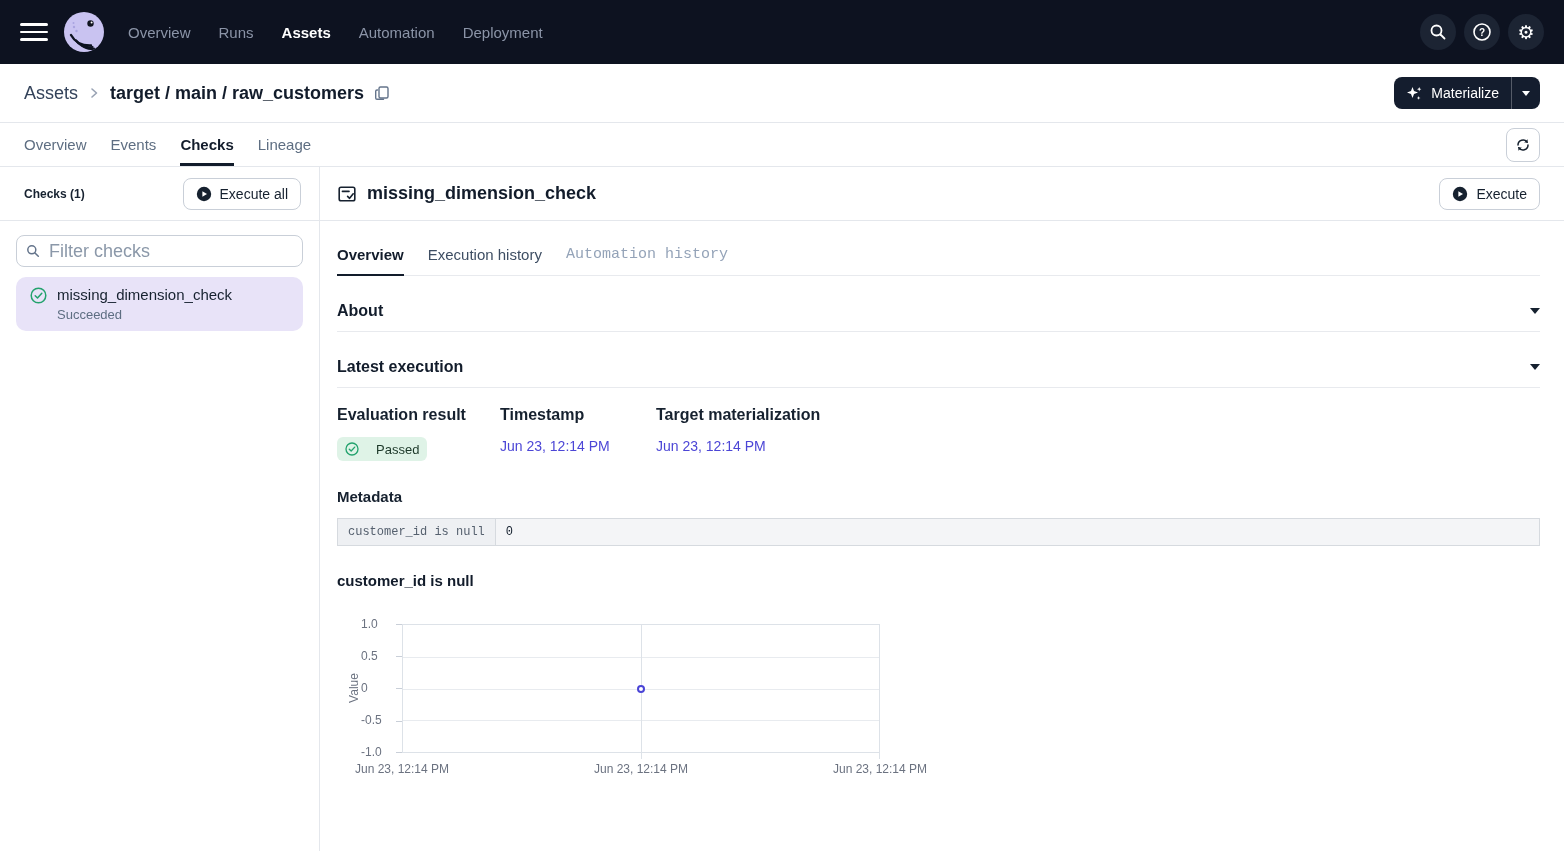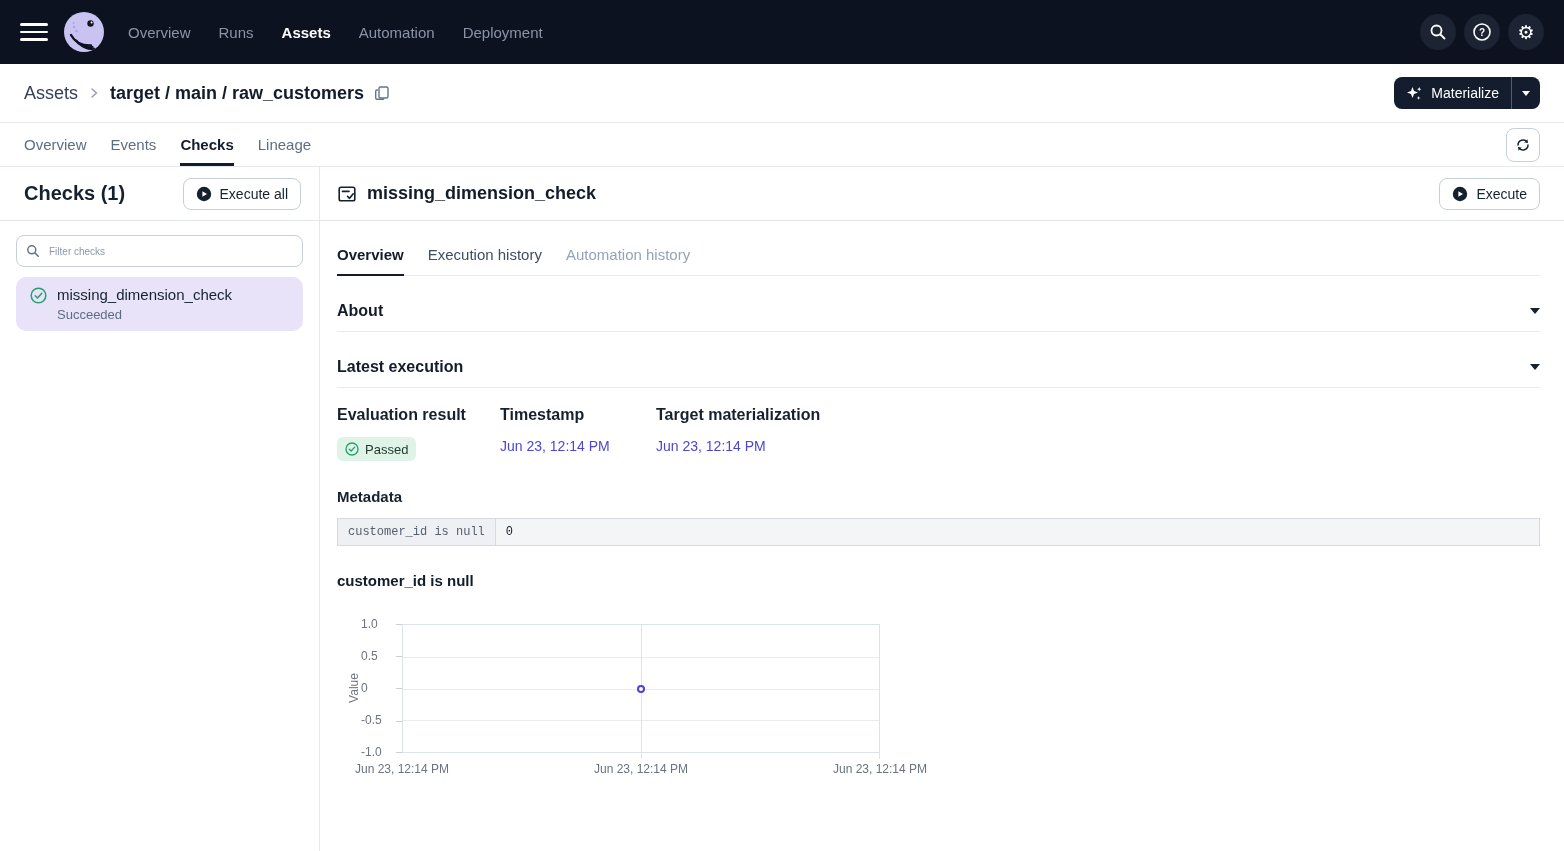--- a/index.html
+++ b/index.html
@@ -33,49 +33,49 @@
   .caret-down { width:0; height:0; border-left:4px solid transparent; border-right:4px solid transparent; border-top:5px solid #fff; }
   
   .tabs-row { height:44px; border-bottom:1px solid #E4E7EC; display:flex; padding:0 24px; }
   .tab { display:flex; align-items:center; margin-right:24px; font-size:15px; color:#5E6E82; border-bottom:3px solid transparent; padding-top:3px; cursor:pointer; }
   .tab.active { color:#121C2B; font-weight:600; border-bottom-color:#121C2B;text-align:right; }
   .refresh-btn { margin-left:auto; align-self:center; width:34px; height:34px; border:1px solid #C9CFD8; border-radius:8px; background:#fff; display:flex; align-items:center; justify-content:center; cursor:pointer; }
   
   .body-wrap { display:flex; height:684px; }
   .sidebar { width:320px; flex:0 0 320px; border-right:1px solid #E4E7EC; }
   .sidebar-header { height:54px; display:flex; align-items:center; padding:0 18px 0 24px; border-bottom:1px solid #E4E7EC; }
-  .sidebar-title { font-size:20px; font-weight:700; }
+  .sidebar-title { font-size:12px; font-weight:700; }
   .btn { display:inline-flex; align-items:center; gap:8px; height:32px; padding:0 12px; border:1px solid #C9CFD8; border-radius:8px; background:#fff; font-size:14px; font-weight:500; color:#16212F; cursor:pointer; font-family:"Liberation Sans", sans-serif; }
   .execute-all-btn { margin-left:auto; }
   .filter-wrap { margin:14px 16px 10px 16px; position:relative; }
-  .filter-input { width:100%; height:32px; border:1px solid #C9CFD8; border-radius:8px; padding:0 10px 0 32px; font-size:10px; color:#16212F; outline:none; font-family:"Liberation Sans", sans-serif; }
+  .filter-input { width:100%; height:32px; border:1px solid #C9CFD8; border-radius:8px; padding:0 10px 0 32px; font-size:18px; color:#16212F; outline:none; font-family:"Liberation Sans", sans-serif; }
   .filter-input::placeholder { color:#8B98A9; }
   .filter-search-icon { position:absolute; left:10px; top:9px; }
   .check-item { margin:0 16px; background:#E8E3F8; border-radius:10px; padding:9px 14px; display:flex; gap:10px; cursor:pointer; }
   .check-item-icon { margin-top:1px; flex:0 0 auto; }
   .check-item-name { font-size:15px; color:#16212F; }
   .check-item-status { font-size:13px; color:#5E6E82; margin-top:4px; }
   
   .main { flex:1; min-width:0; display:flex; flex-direction:column; overflow:hidden; }
   .main-header { height:54px; flex:0 0 54px; display:flex; align-items:center; gap:10px; padding:0 24px 0 17px; border-bottom:1px solid #E4E7EC; }
   .main-title { font-size:18px; font-weight:700; color:#121C2B; }
   .execute-btn { margin-left:auto; }
   .main-content { padding:0 24px 0 17px; overflow:hidden; }
   .inner-tabs { display:flex; gap:24px; border-bottom:1px solid #E8EAEE; margin-top:14px; height:41px; }
   .inner-tab { font-size:15px; color:#3E4E63; display:flex; align-items:center; border-bottom:2px solid transparent; margin-bottom:-1px; cursor:pointer; }
   .inner-tab.active { color:#121C2B; font-weight:700; border-bottom-color:#121C2B; }
-  .inner-tab.disabled { color:#94A3B8; }
+  .inner-tab.disabled { color:#94A3B8;font-family:Liberation Mono, monospace; }
   .section-header { display:flex; align-items:center; margin-top:26px; padding-bottom:11px; border-bottom:1px solid #E8EAEE; }
   .section-title { font-size:16px; font-weight:700; color:#121C2B; }
   .section-caret { margin-left:auto; width:0; height:0; border-left:5px solid transparent; border-right:5px solid transparent; border-top:6px solid #16212F; cursor:pointer; }
   .about-text { margin-top:17px; font-size:14px; color:#1C2634; }
   .exec-grid { display:flex; margin-top:18px; }
   .exec-col-1 { width:163px; } .exec-col-2 { width:156px; }
   .col-header { font-size:16px; font-weight:700; margin-bottom:13px; color:#16212F; }
-  .passed-badge { display:inline-flex; align-items:center; gap:6px; background:#DFF3E7; border-radius:6px; height:24px; padding:0 8px; font-size:13px; color:#1C3829; }
+  .passed-badge { display:inline-flex; align-items:center; gap:17px; background:#DFF3E7; border-radius:6px; height:24px; padding:0 8px; font-size:13px; color:#1C3829; }
   .link { color:#4C46D6; font-size:14px; cursor:pointer; text-decoration:none; }
   .metadata-heading { font-size:15px; font-weight:700; margin-top:27px; color:#16212F; }
   .metadata-table { width:100%; border-collapse:collapse; margin-top:13px; font-family:"Liberation Mono", monospace; font-size:12px; }
   .metadata-table td { border:1px solid #D6DADF; height:27px; padding:0 10px; }
   .md-key { width:146px; background:#EEF0F3; color:#55606E; white-space:nowrap; }
   .md-val { background:#F4F5F7; color:#16212F; }
   .plot-title { margin-top:26px; font-size:15px; font-weight:700; color:#121C2B; }
   
   .chart { position:relative; height:175px; margin-top:22px; font-size:12px; color:#6B7280; }
   .chart-ylabel { position:absolute; left:-13px; top:70px; width:60px; text-align:center; transform:rotate(-90deg); }

